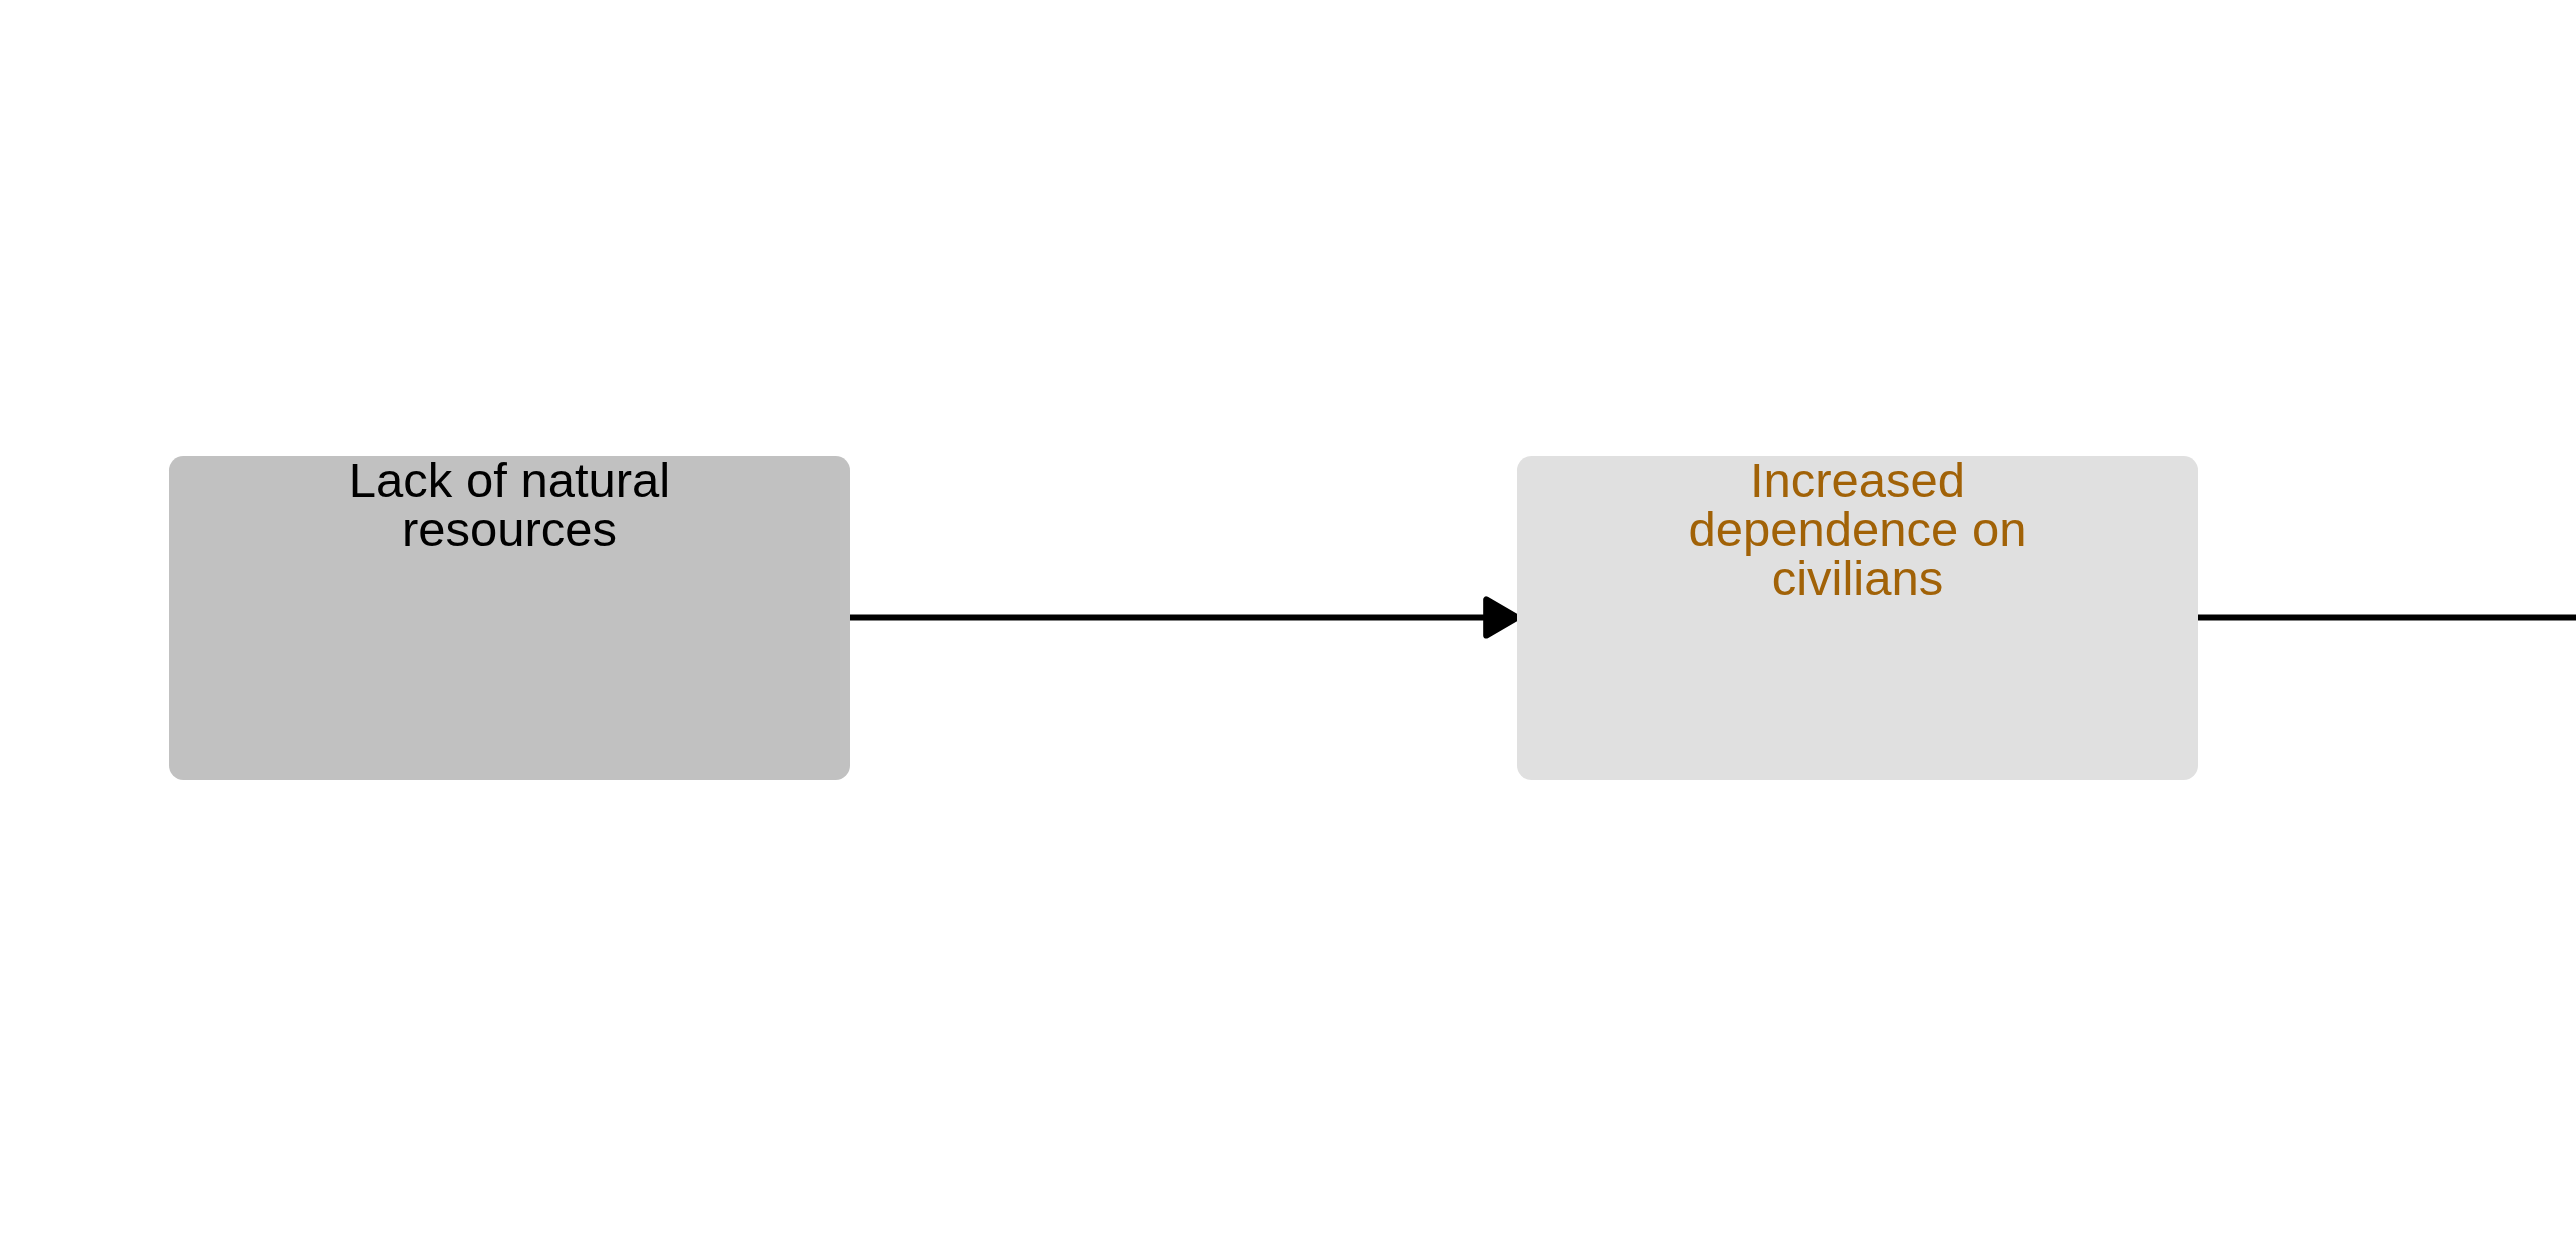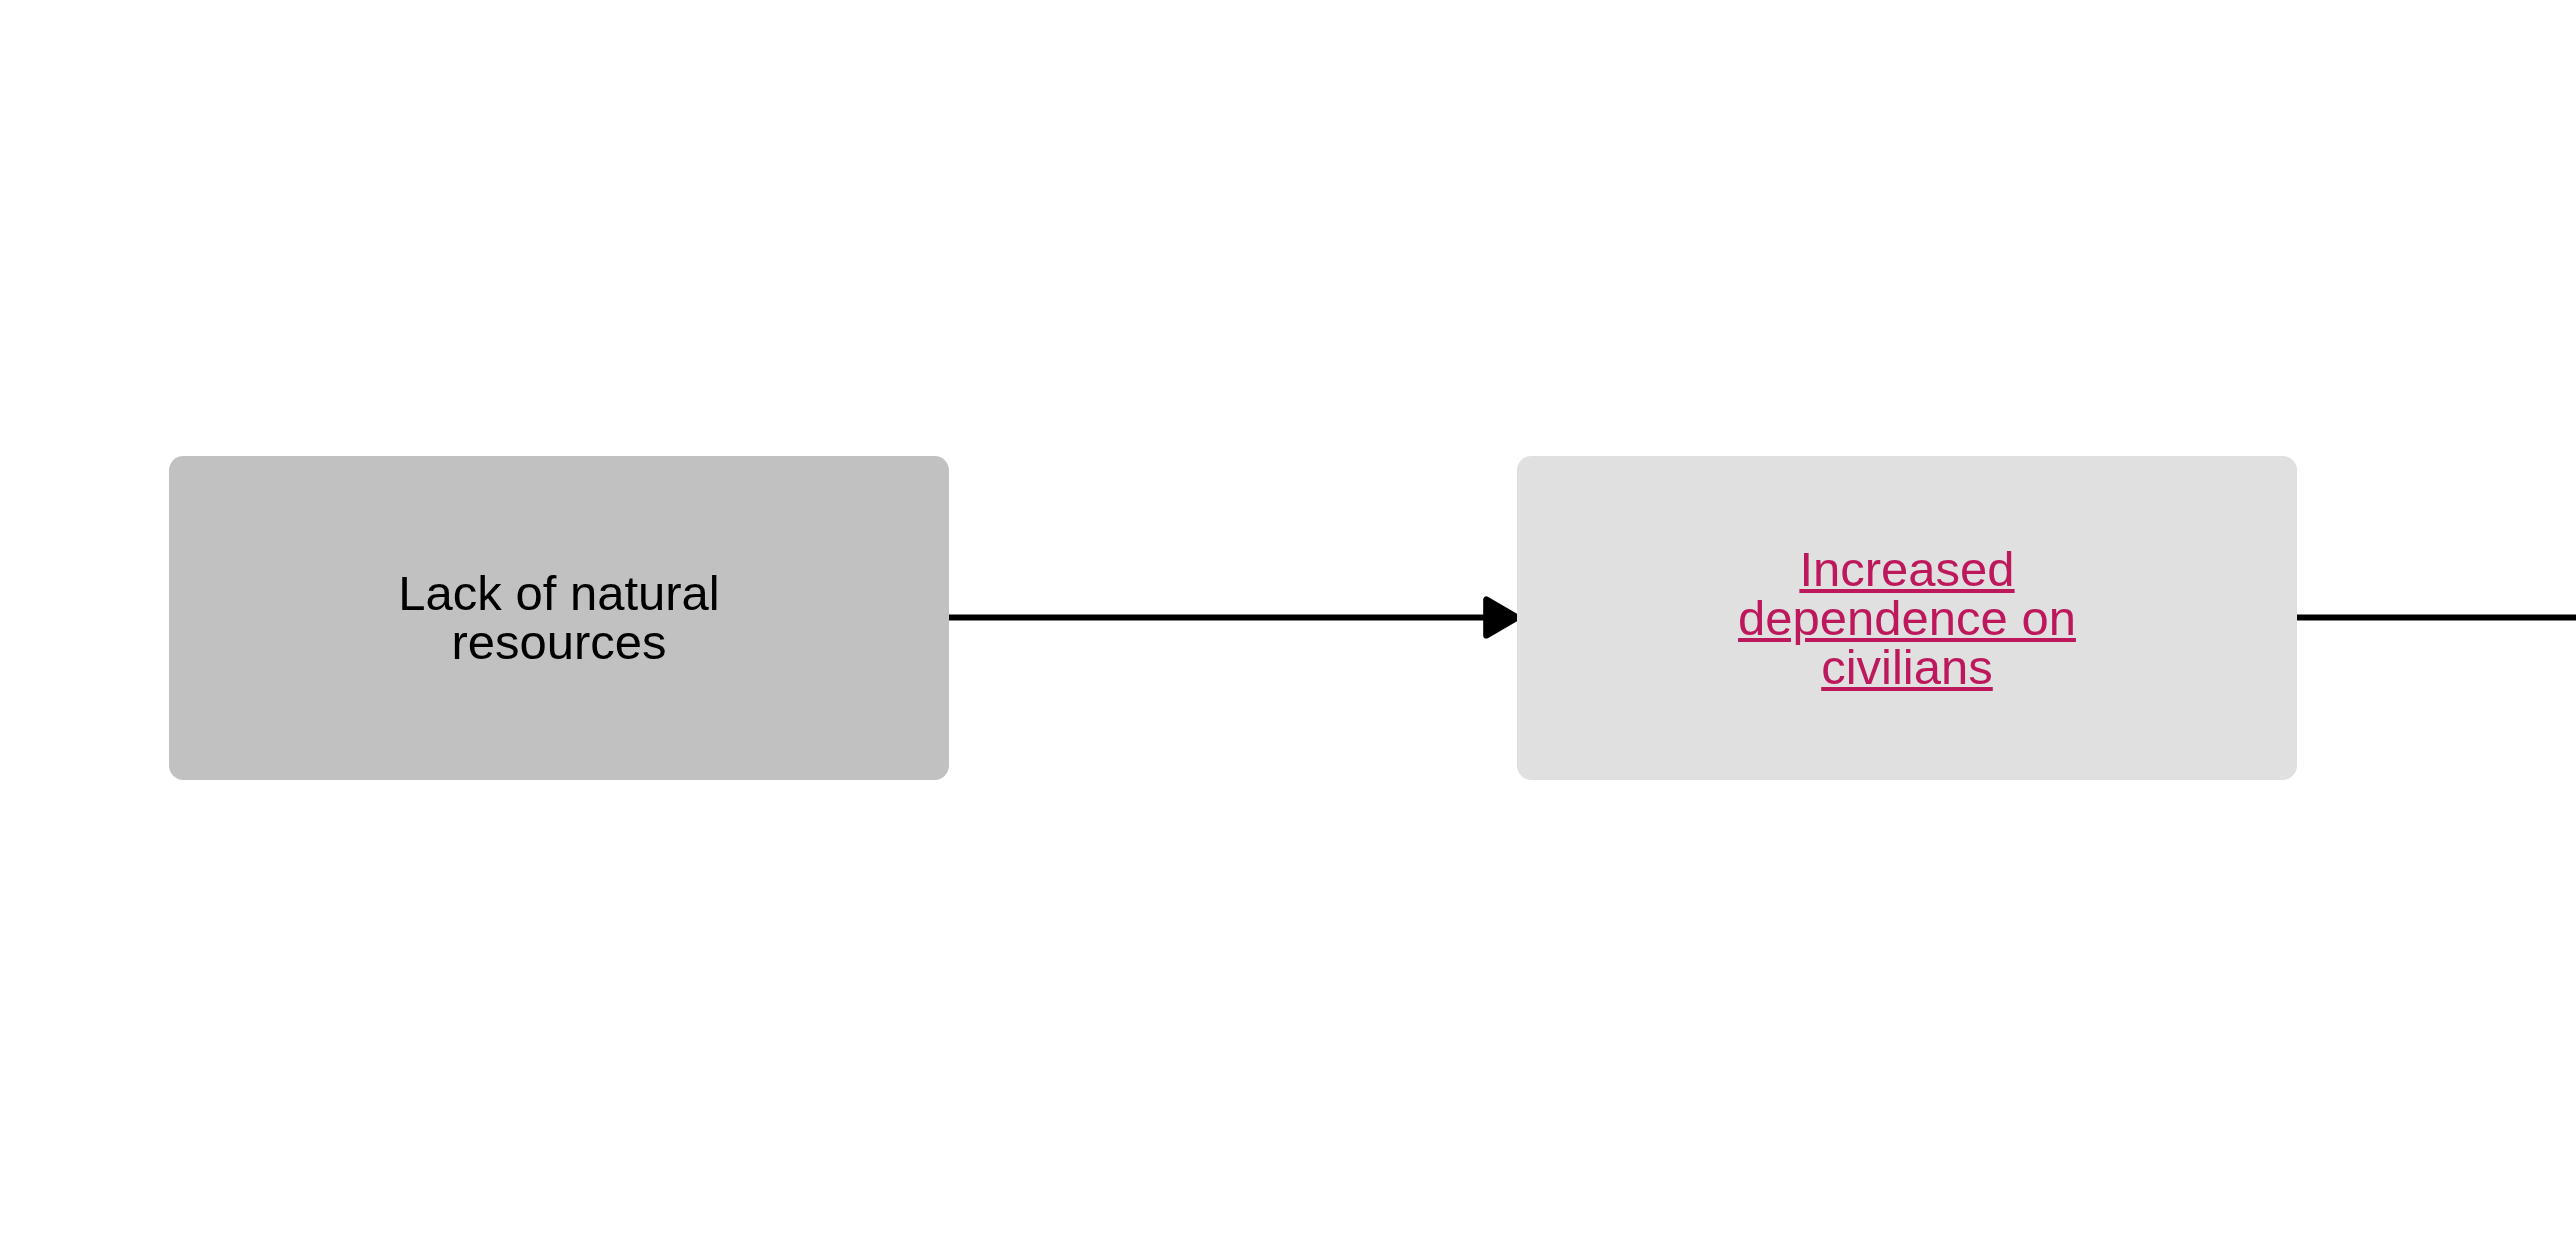--- a/index.html
+++ b/index.html
@@ -28,25 +28,25 @@
     stroke-width: 12px;
     stroke-linecap: round;
   }
   .edge-head {
     stroke-width: 12px;
     stroke-linejoin: round;
   }
   .node {
     position: absolute;
     top: 456px;
-    width: 780px;
+    width: 681px;
     height: 324px;
     border-radius: 14.4px;
     display: flex;
-    align-items: center;
+    align-items: flex-start;
     justify-content: center;
   }
   .node-label {
     display: block;
     white-space: pre-line;
     text-align: center;
     font-size: 49px;
     line-height: 49px;
     font-weight: 400;
   }
@@ -68,19 +68,19 @@
       <polygon class="edge-head" points="5503,1164 5503,1234 5563,1199" style="fill: rgb(0, 0, 0); stroke: rgb(0, 0, 0);"></polygon>
     </g>
   </svg>
 
   <div class="node node-1" style="background-color: rgb(193, 193, 193);">
     <span class="node-label" style="color: rgb(0, 0, 0);">Lack of natural
 resources</span>
   </div>
 
   <div class="node node-2" style="background-color: rgb(224, 224, 224);">
-    <span class="node-label" style="color: #be185d; text-decoration: underline;">Increased
+    <span class="node-label" style="color: #a16207;">Increased
 dependence on
 civilians</span>
   </div>
 
 </div>
 
 
 </body></html>

